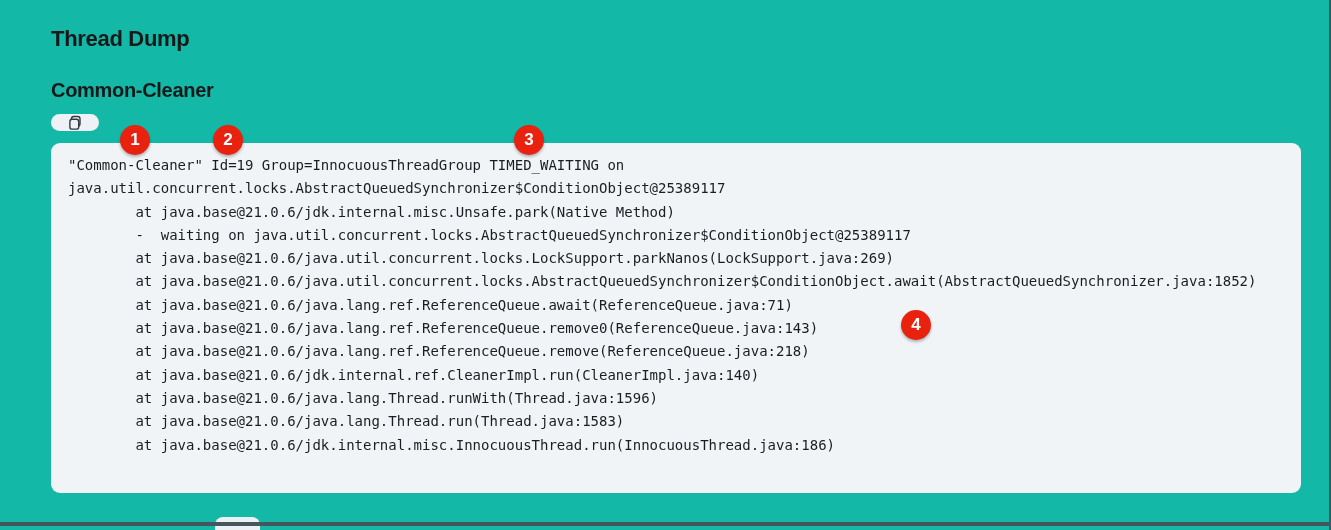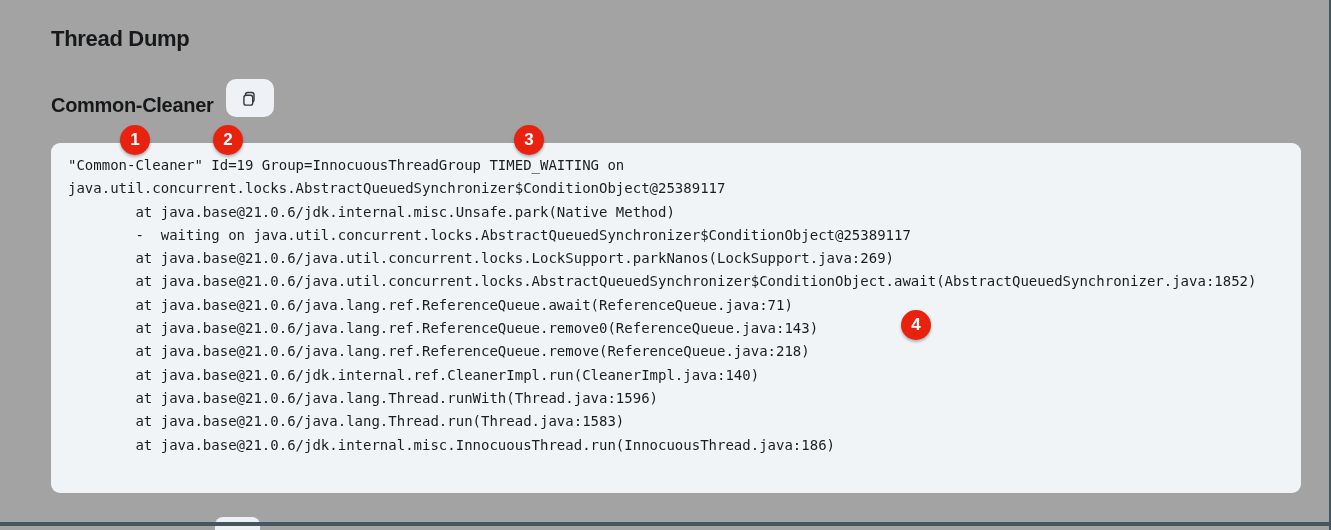--- a/index.html
+++ b/index.html
@@ -5,40 +5,40 @@
   :root{
     --accent:#e8220e;
     --frame:#47565e;
   }
   *{margin:0;padding:0;box-sizing:border-box;}
   html,body{background:#ffffff;}
   body{font-family:"Liberation Sans",sans-serif;}
   .screen{
     position:relative;
     width:1331px;height:530px;
-    background:#a3a3a3;
+    background:#14b8a6;
     overflow:hidden;
   }
   .frame-right{
     position:absolute;top:0;right:0;width:2px;height:530px;
     background:var(--frame);
   }
   .frame-bottom{
     position:absolute;left:0;top:522px;width:1331px;height:4px;
     background:var(--frame);
     z-index:5;
   }
   .page-title{
     position:absolute;left:51px;top:26px;
     font-size:22px;font-weight:700;color:#17181a;
     letter-spacing:-0.3px;
   }
   .section-header{
     position:absolute;left:51px;top:79px;height:38px;
-    display:flex;align-items:flex-end;gap:12px;
+    display:flex;align-items:flex-start;gap:12px;flex-direction:column;
   }
   .section-heading{
     font-size:20px;font-weight:700;color:#17181a;
     letter-spacing:-0.3px;
   }
   .copy-btn{
     width:48px;height:38px;
     border:none;border-radius:10px;
     background:#eef1f5;
     display:flex;align-items:center;justify-content:center;

